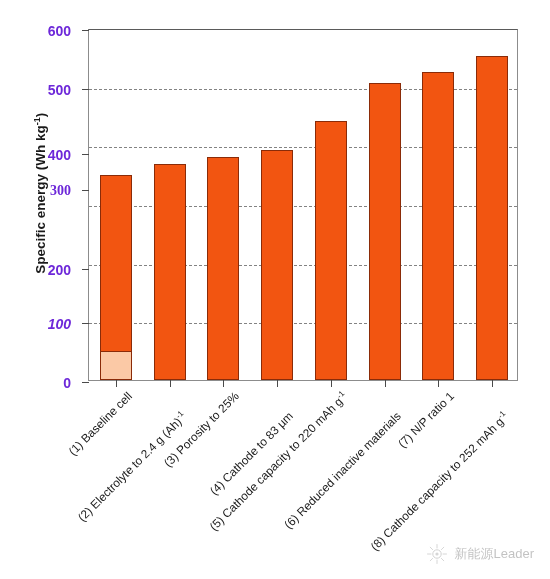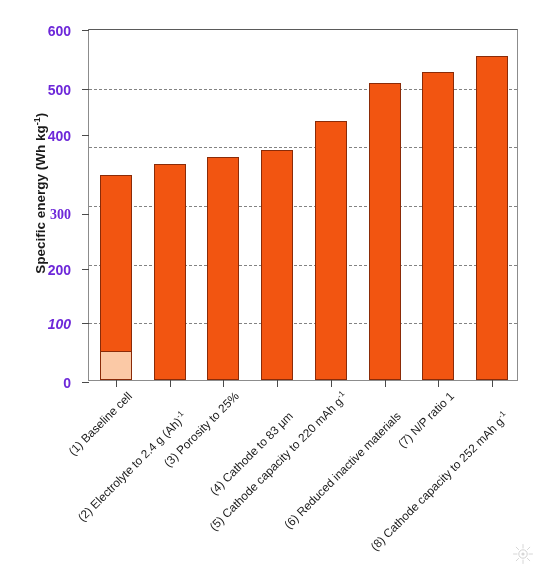--- a/index.html
+++ b/index.html
@@ -141,25 +141,25 @@
       </div>
       <div class="gridline" style="top: 293.333px;"></div>
       <div class="ytick" style="top: 293.333px; font-style: italic;">
         <span class="ytlabel">100</span>
       </div>
       <div class="gridline" style="top: 234.667px;"></div>
       <div class="ytick" style="top: 239px;">
         <span class="ytlabel">200</span>
       </div>
       <div class="gridline" style="top: 176px;"></div>
-      <div class="ytick" style="top: 184px; font-family: Liberation Serif, serif;">
+      <div class="ytick" style="top: 160px; font-family: Liberation Serif, serif;">
         <span class="ytlabel">300</span>
       </div>
       <div class="gridline" style="top: 117.333px;"></div>
-      <div class="ytick" style="top: 105px;">
+      <div class="ytick" style="top: 124px;">
         <span class="ytlabel">400</span>
       </div>
       <div class="gridline" style="top: 58.6667px;"></div>
       <div class="ytick" style="top: 58.6667px;">
         <span class="ytlabel">500</span>
       </div>
       <div class="ytick" style="top: 0px;">
         <span class="ytlabel">600</span>
       </div>
       <div class="bar" style="left: 10.875px; width: 32px; height: 205.333px; background: rgb(242, 85, 17); border-color: rgb(138, 43, 8);">
@@ -196,15 +196,16 @@
   <div id="watermark">
     <div id="wm-logo">
       <svg width="22" height="22" viewBox="0 0 22 22">
         <circle cx="11" cy="11" r="4.2" fill="none" stroke="#9a9a9a" stroke-width="1"></circle>
         <circle cx="11" cy="11" r="1.6" fill="#a5a5a5"></circle>
         <path d="M11 1.5 L11 5 M11 17 L11 20.5 M1.5 11 L5 11 M17 11 L20.5 11
                  M4.2 4.2 L6.6 6.6 M15.4 15.4 L17.8 17.8
                  M17.8 4.2 L15.4 6.6 M6.6 15.4 L4.2 17.8" stroke="#a5a5a5" stroke-width="1" stroke-linecap="round"></path>
       </svg>
     </div>
+    <div id="wm-text">新能源Leader</div>
   </div>
 
 </div>
 
 </body></html>

